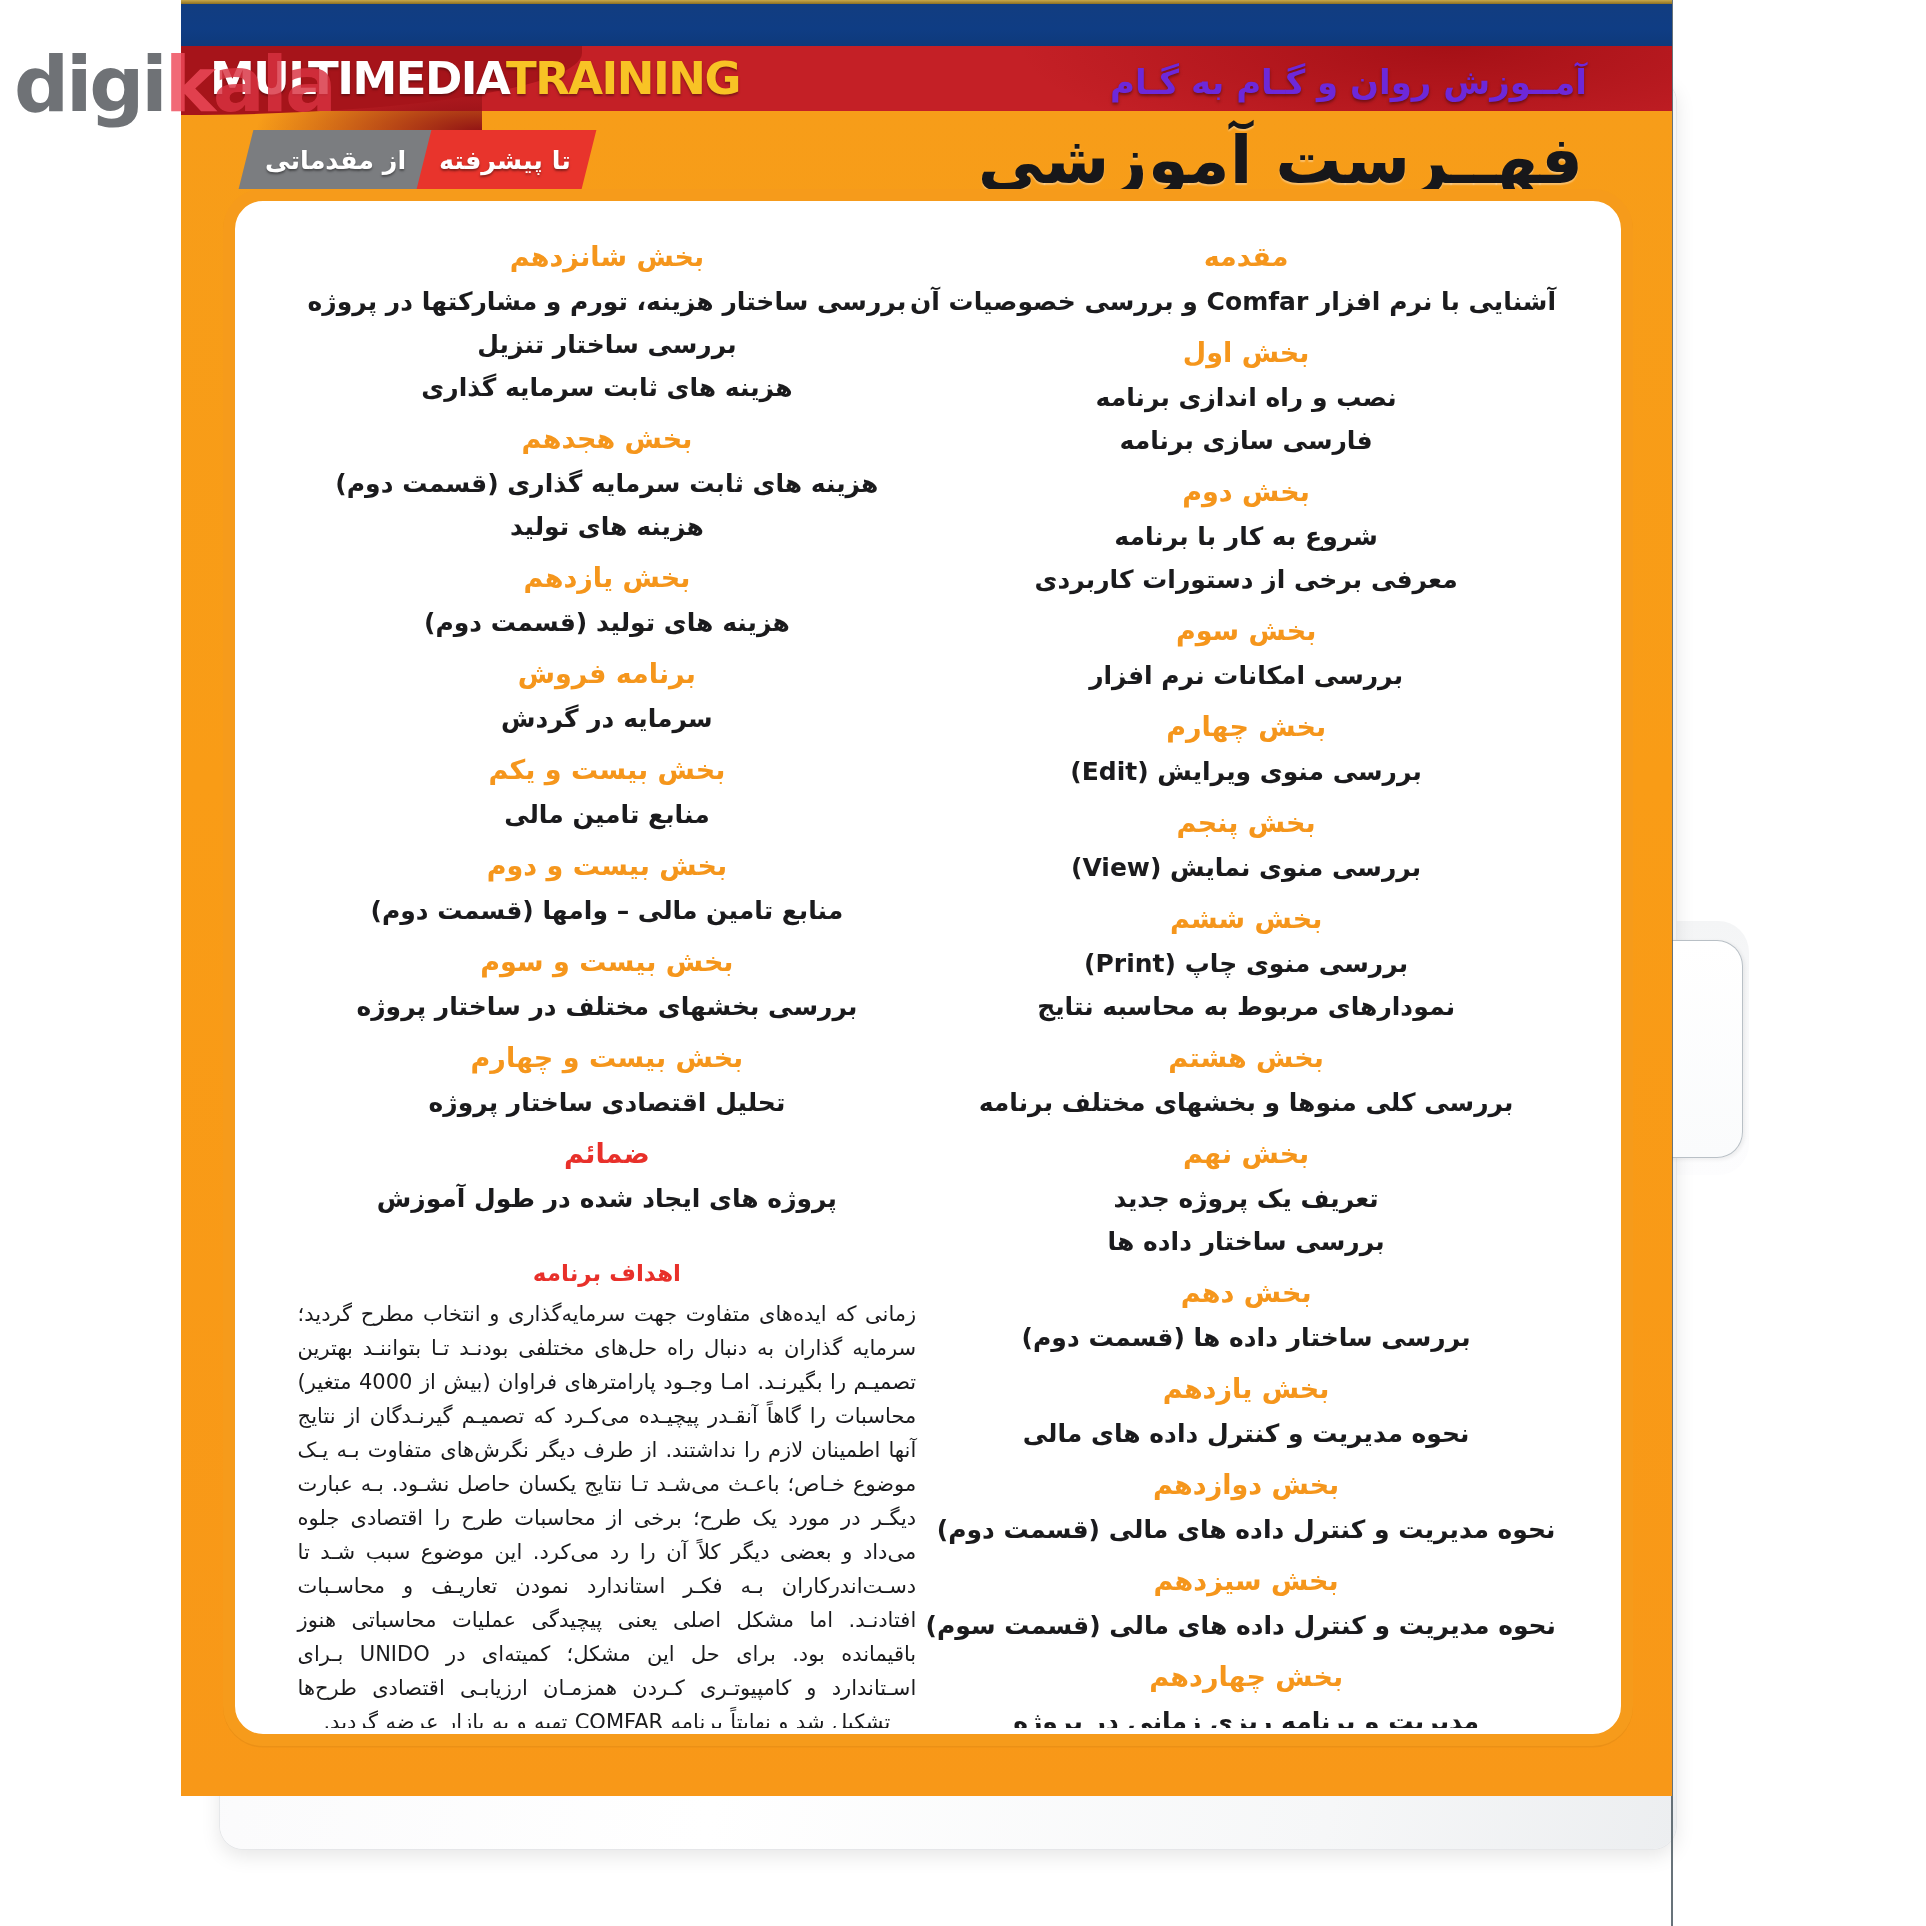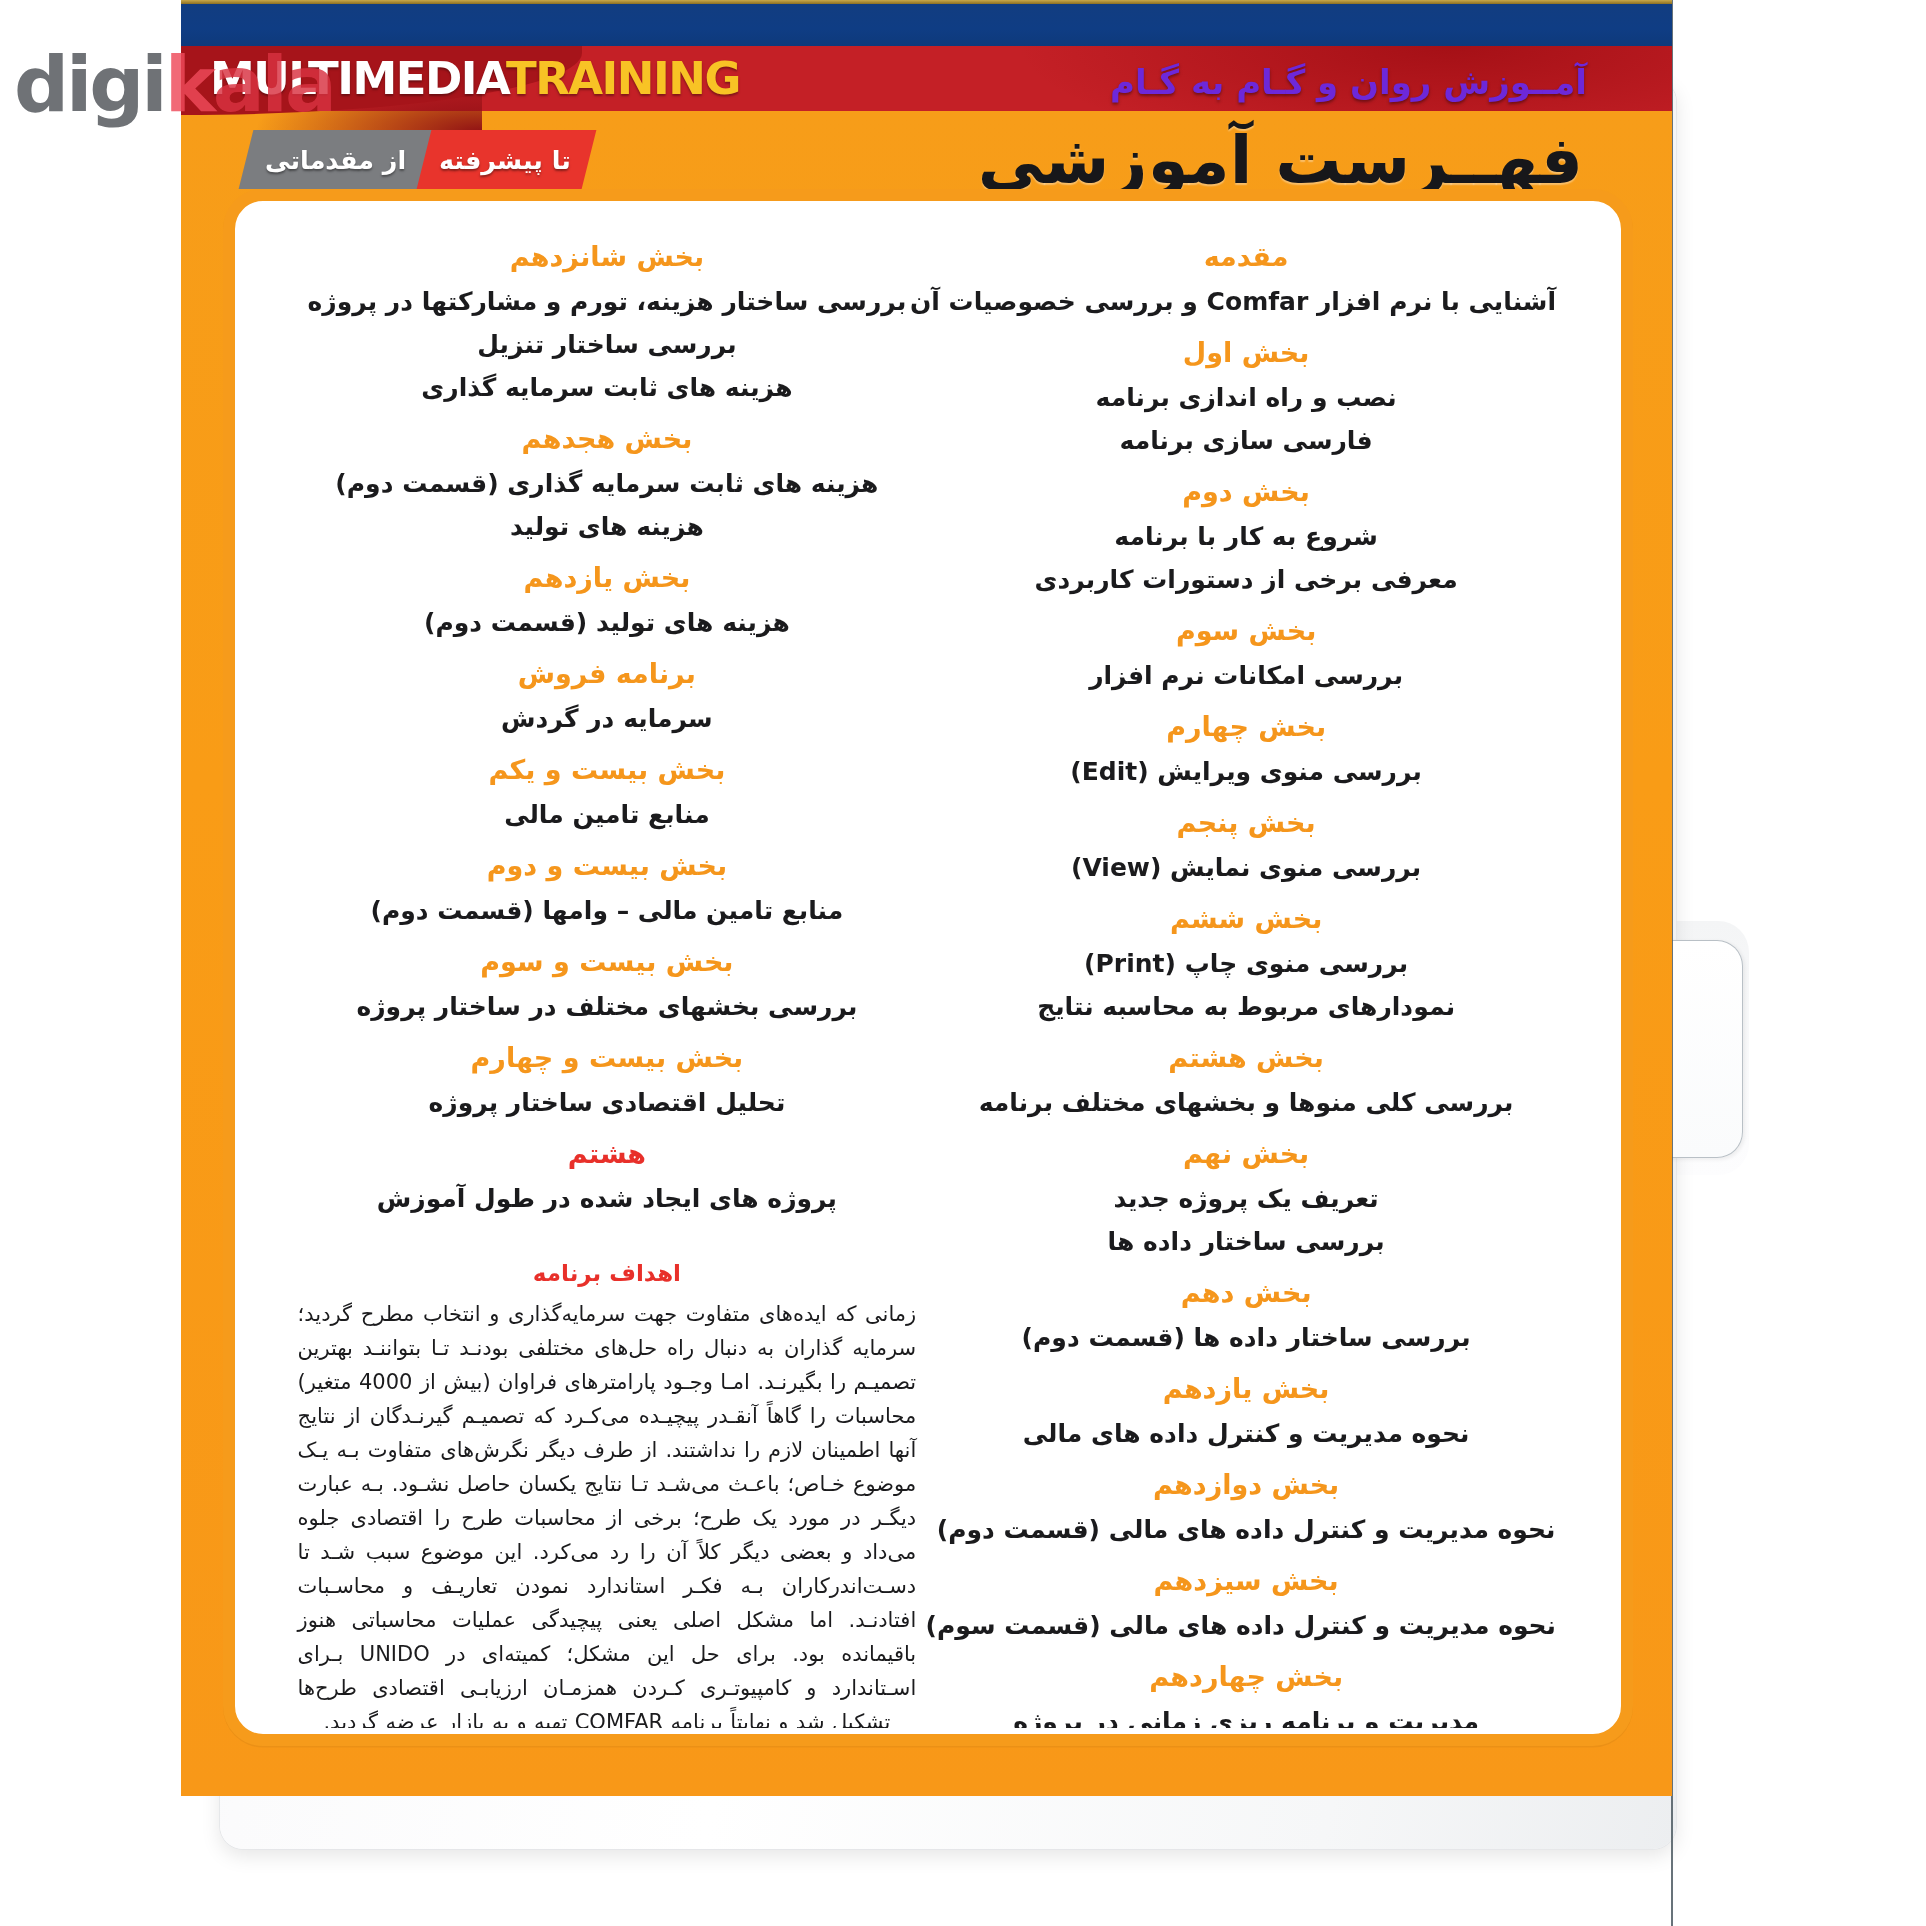--- a/index.html
+++ b/index.html
@@ -298,21 +298,21 @@
             <div class="sec-title">برنامه فروش</div>
             <div class="sec-item">سرمایه در گردش</div>
             <div class="sec-title">بخش بیست و یکم</div>
             <div class="sec-item">منابع تامین مالی</div>
             <div class="sec-title">بخش بیست و دوم</div>
             <div class="sec-item">منابع تامین مالی – وامها (قسمت دوم)</div>
             <div class="sec-title">بخش بیست و سوم</div>
             <div class="sec-item">بررسی بخشهای مختلف در ساختار پروژه</div>
             <div class="sec-title">بخش بیست و چهارم</div>
             <div class="sec-item">تحلیل اقتصادی ساختار پروژه</div>
-            <div class="sec-title red">هشتم</div>
+            <div class="sec-title red">ضمائم</div>
             <div class="sec-item">پروژه های ایجاد شده در طول آموزش</div>
           <div class="goals-title">اهداف برنامه</div>
           <div class="goals-body">زمانی که ایده‌های متفاوت جهت سرمایه‌گذاری و انتخاب مطرح گردید؛ سرمایه گذاران به دنبال راه حل‌های مختلفی بودنـد تـا بتواننـد بهترین تصمیـم را بگیرنـد. امـا وجـود پارامترهای فراوان (بیش از 4000 متغیر) محاسبات را گاهاً آنقـدر پیچیـده می‌کـرد که تصمیـم گیرنـدگان از نتایج آنها اطمینان لازم را نداشتند. از طرف دیگر نگرش‌های متفاوت بـه یـک موضوع خـاص؛ باعـث می‌شـد تـا نتایج یکسان حاصل نشـود. بـه عبارت دیگـر در مورد یک طرح؛ برخی از محاسبات طرح را اقتصادی جلوه می‌داد و بعضی دیگر کلاً آن را رد می‌کرد. این موضوع سبب شـد تا دسـت‌اندرکاران بـه فکـر استاندارد نمودن تعاریـف و محاسـبات افتادنـد. اما مشکل اصلی یعنی پیچیدگی عملیات محاسباتی هنوز باقیمانده بود. برای حل این مشکل؛ کمیته‌ای در UNIDO بـرای اسـتاندارد و کامپیوتـری کـردن همزمـان ارزیابـی اقتصادی طرح‌ها تشکیل شد و نهایتاً برنامه COMFAR تهیه و به بازار عرضه گردید.</div>
         </div>
       </div>
     </div>
 
   </div>
 
   <div class="wm">

